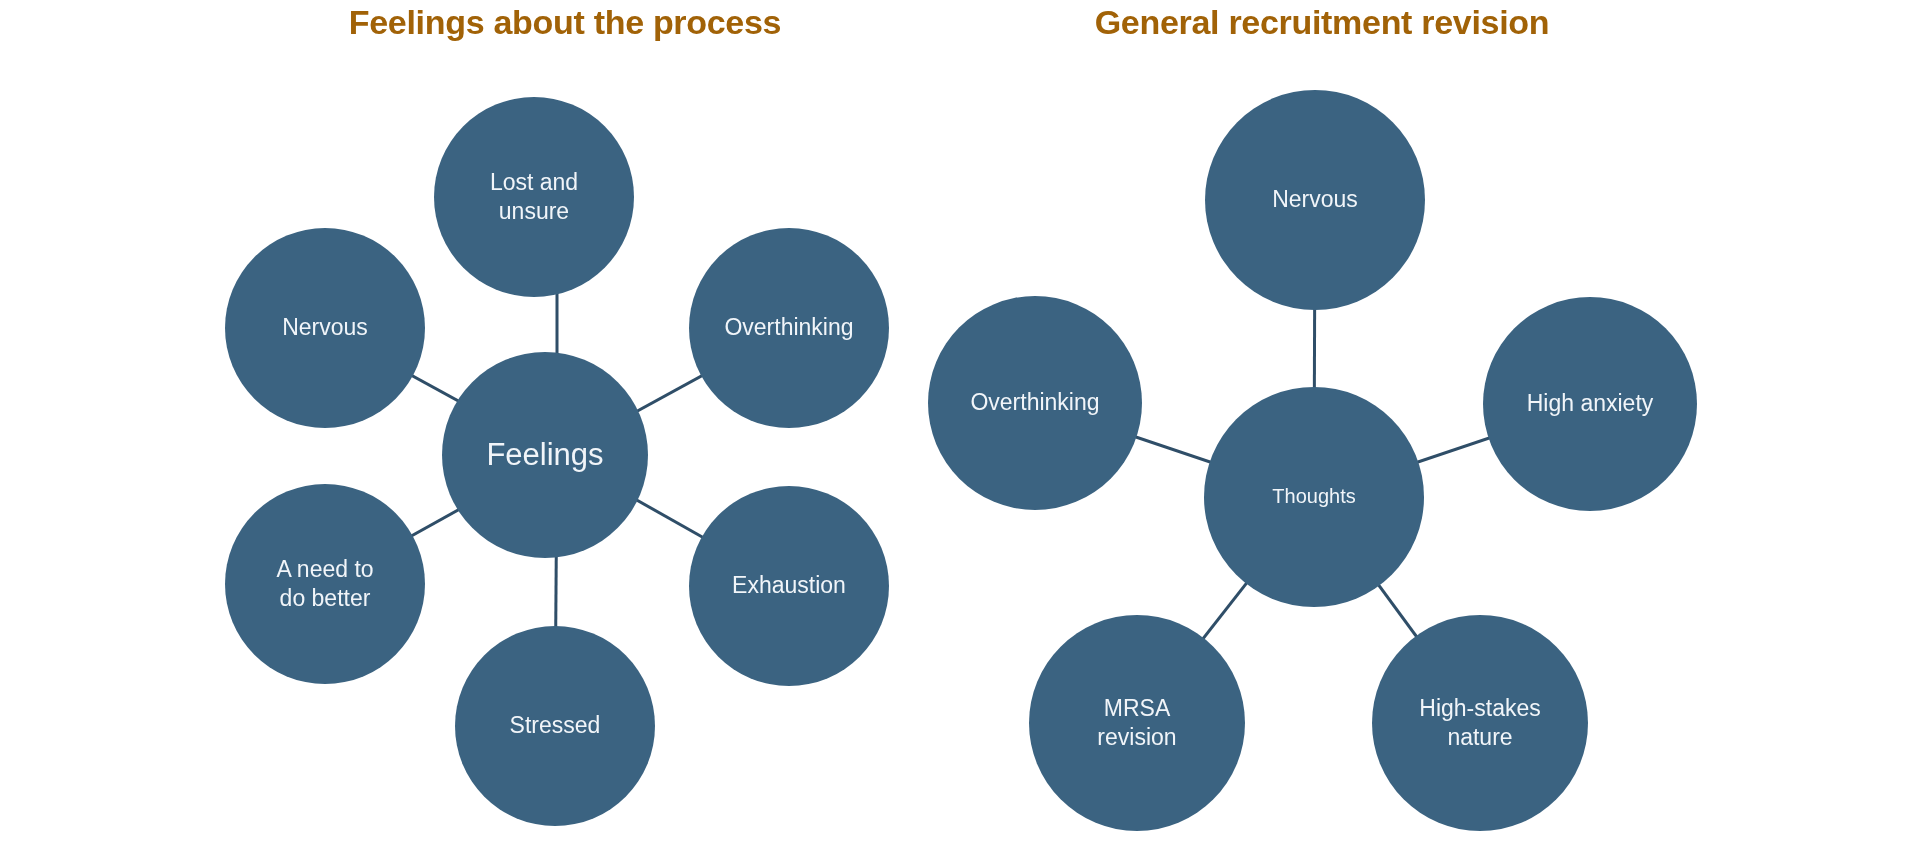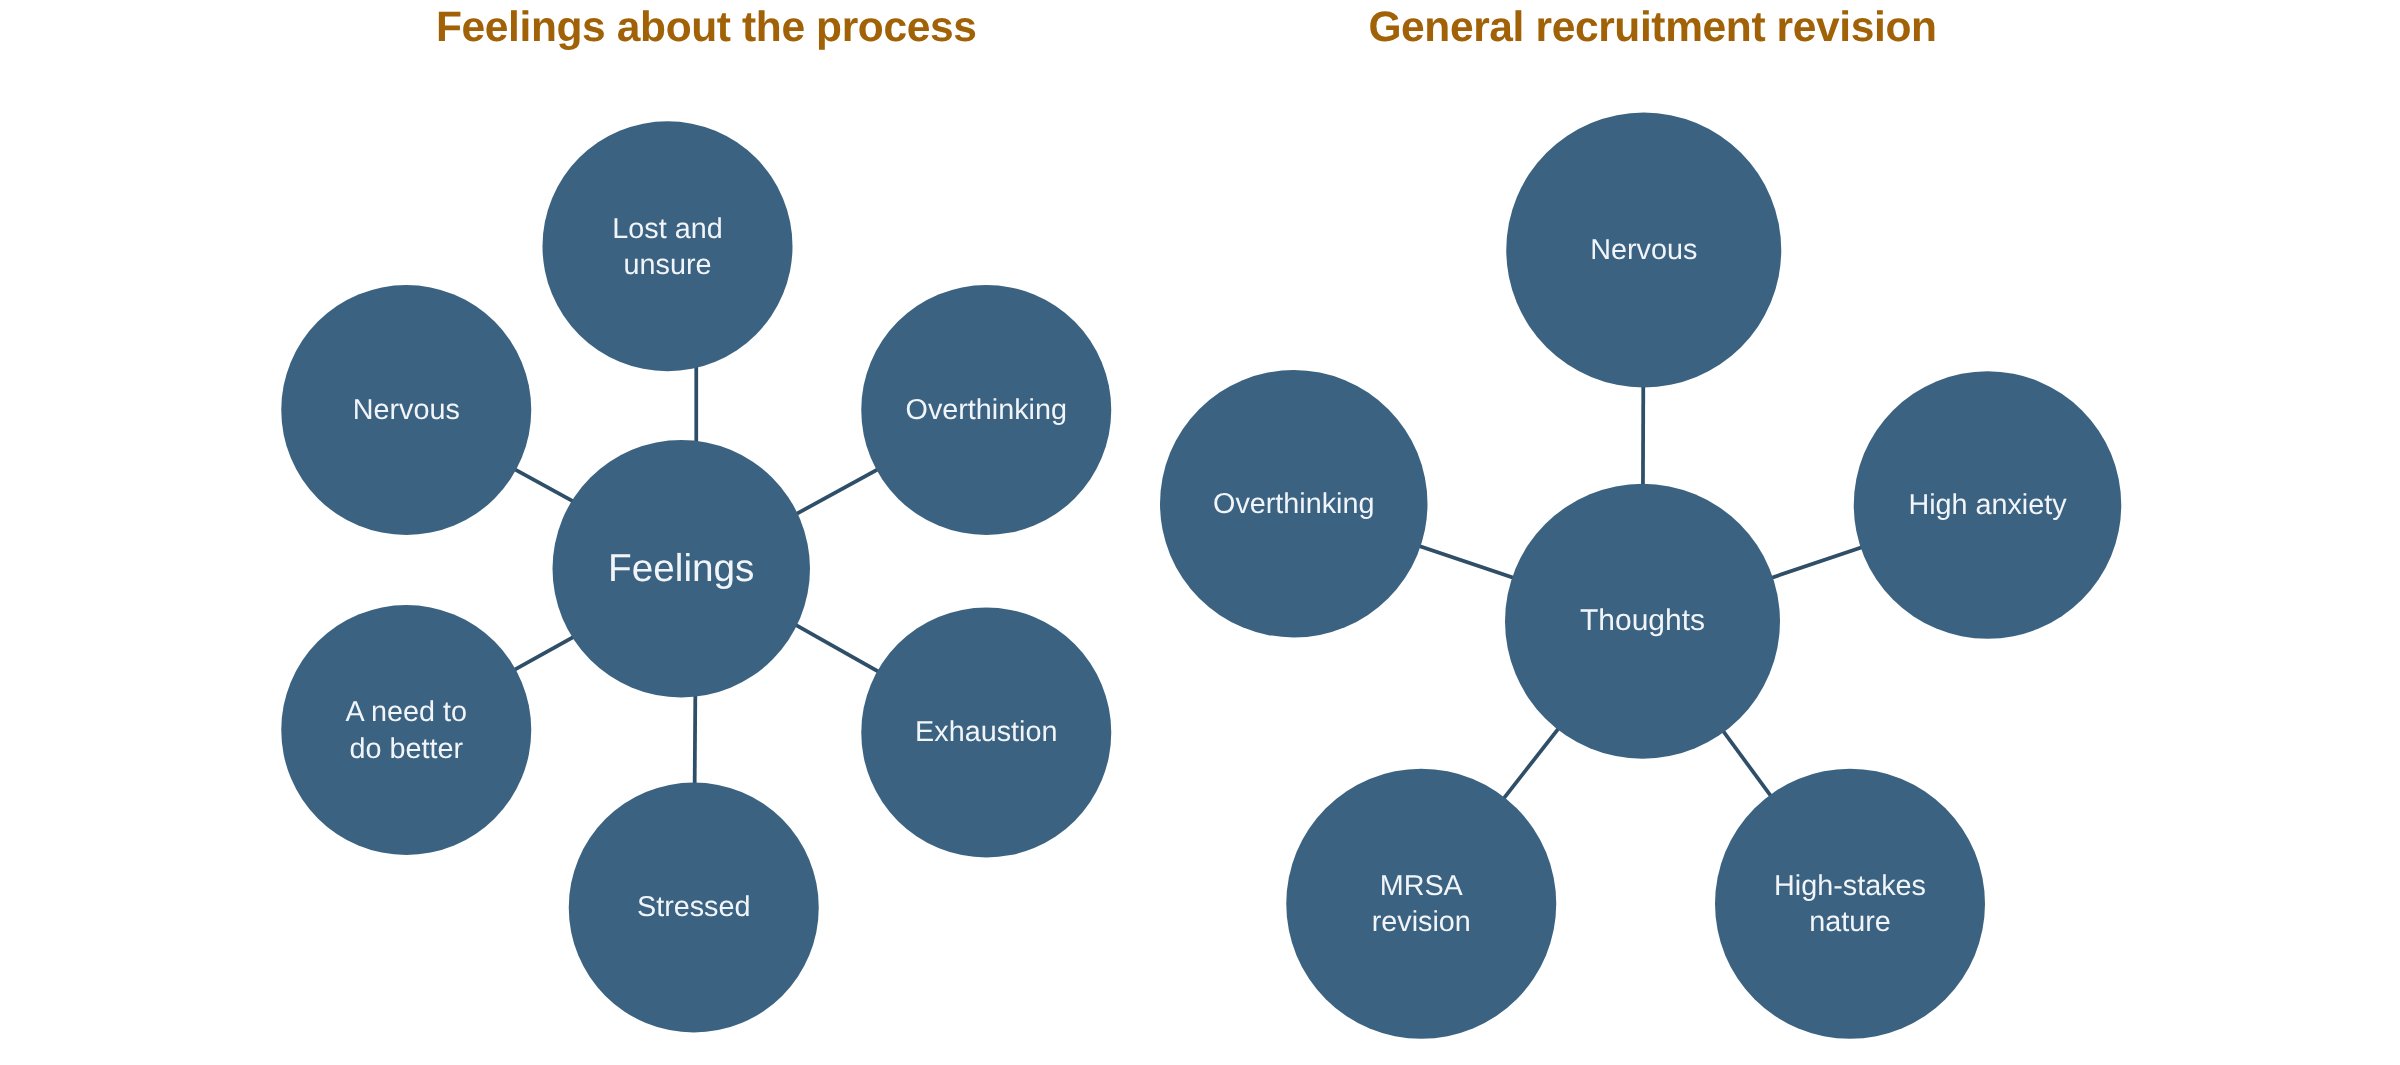--- a/index.html
+++ b/index.html
@@ -41,21 +41,21 @@
     justify-content: center;
     text-align: center;
   }
   .circle-label {
     color: #f1f5f9;
     white-space: pre-line;
     line-height: 1.28;
   }
   .spoke .circle-label { font-size: 23px; }
   .hub .circle-label { font-size: 31px; }
-  .hub-right .circle-label { font-size: 24px; }
+  .hub-right .circle-label { font-size: 20px; }
 </style>
 </head>
 <body>
 
 <svg class="connector-svg" width="1920" height="852" viewBox="0 0 1920 852">
   <g stroke="#2f4e68" stroke-width="3">
 
     <line x1="557" y1="455" x2="557" y2="197"></line>
     <line x1="557" y1="455" x2="789" y2="328"></line>
     <line x1="557" y1="455" x2="789" y2="586"></line>

